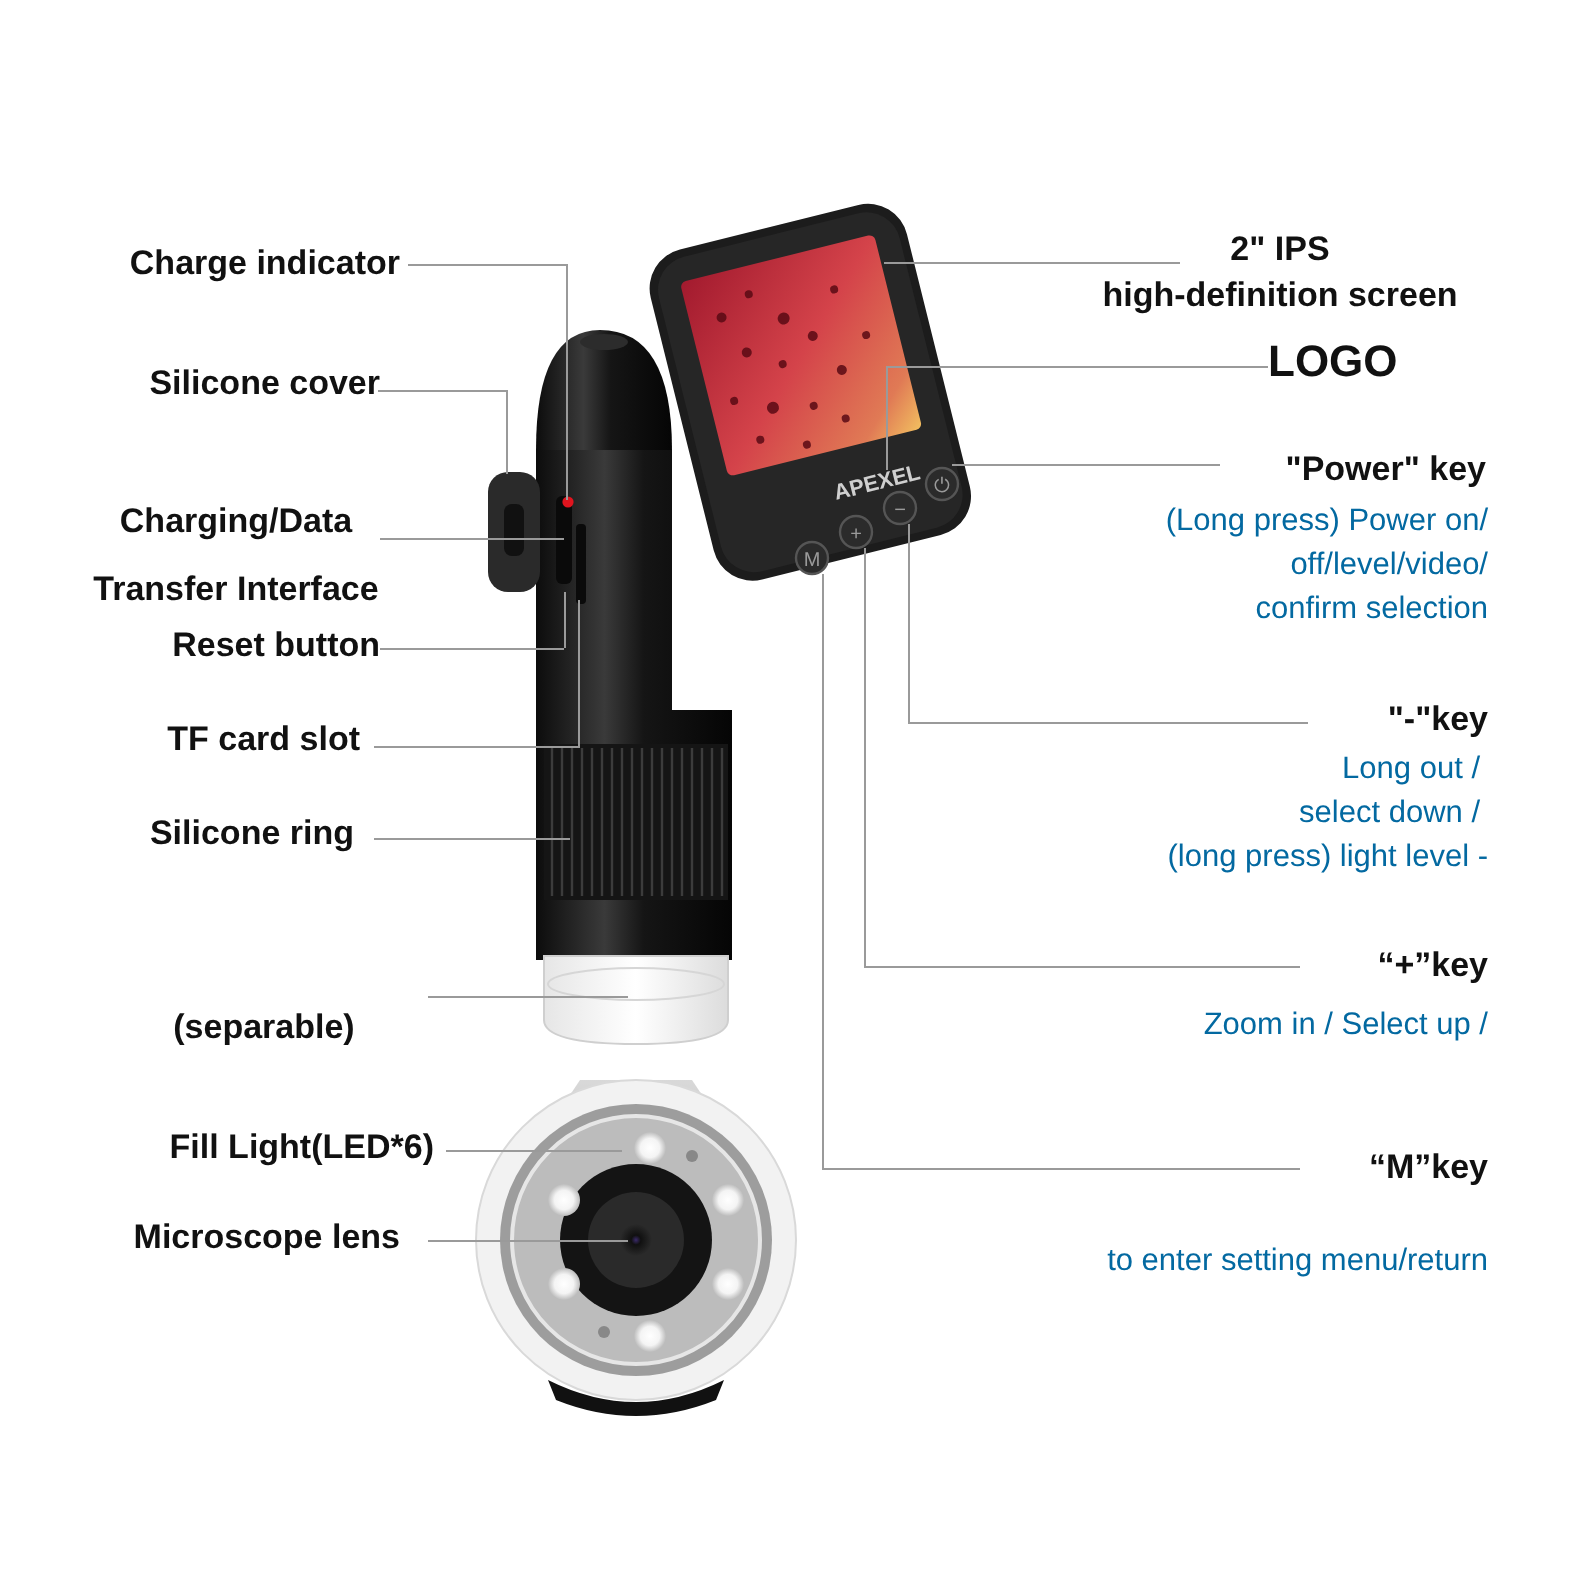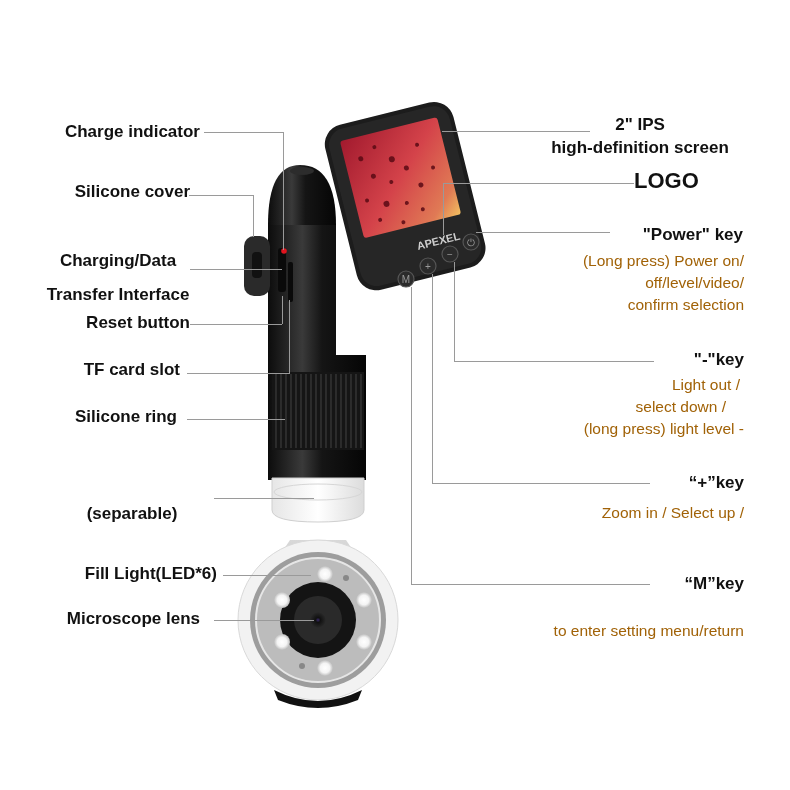--- a/index.html
+++ b/index.html
@@ -1,21 +1,21 @@
 <!DOCTYPE html>
 <html><head>
 <meta charset="utf-8">
 <style>
   html, body { margin:0; padding:0; background:#ffffff; }
   body { width:790px; height:790px; position:relative; overflow:hidden; font-family:"Liberation Sans", "DejaVu Sans", sans-serif; color:#111; }
   .stage { position:absolute; left:0; top:0; width:790px; height:790px; }
   .lbl { position:absolute; font-size:17px; font-weight:bold; color:#111; white-space:nowrap; line-height:22px; }
   .lbl.r { text-align:right; }
   .lbl.c { text-align:center; }
-  .desc { position:absolute; font-size:15.5px; color:#a16207; text-align:right; line-height:22px; white-space:nowrap; }
+  .desc { position:absolute; font-size:15.5px; color:#0369a1; text-align:right; line-height:22px; white-space:nowrap; }
   .ln { position:absolute; background:#9a9a9a; }
   .h { height:1px; }
   .v { width:1px; }
   svg.device { position:absolute; left:0; top:0; }
 </style>
 </head>
 <body>
 
 <div class="stage">
 
@@ -210,22 +210,22 @@
   <div class="lbl c" style="left:530px; width:220px; top:137px;">high-definition screen</div>
 
   <div class="lbl" style="left:634px; top:170px; font-size:22px;">LOGO</div>
 
   <div class="lbl r" style="right:47px; top:224px;">"Power" key</div>
   <div class="desc" style="right:46px; top:250px;">(Long press) Power on/</div>
   <div class="desc" style="right:46px; top:272px;">off/level/video/</div>
   <div class="desc" style="right:46px; top:294px;margin-left:45px;">confirm selection</div>
 
   <div class="lbl r" style="right:46px; top:349px;">"-"key</div>
-  <div class="desc" style="right:50px; top:374px;">Light out /</div>
-  <div class="desc" style="right:64px; top:396px;">select down /</div>
+  <div class="desc" style="right:50px; top:374px;">Long out /</div>
+  <div class="desc" style="right:50px; top:396px;">select down /</div>
   <div class="desc" style="right:46px; top:418px;">(long press) light level -</div>
 
   <div class="lbl r" style="right:46px; top:472px;">“+”key</div>
   <div class="desc" style="right:46px; top:502px;">Zoom in / Select up /</div>
 
   <div class="lbl r" style="right:46px; top:573px;">“M”key</div>
   <div class="desc" style="right:46px; top:620px;">to enter setting menu/return</div>
 
 </div>
 

